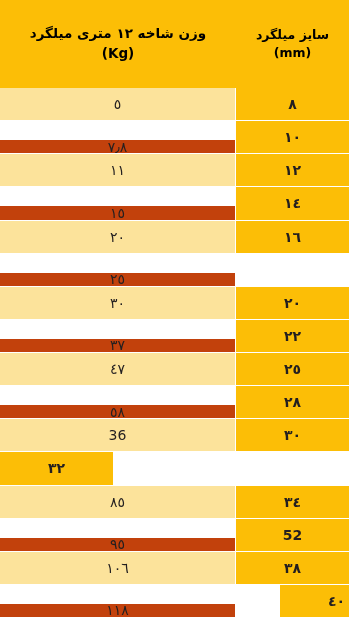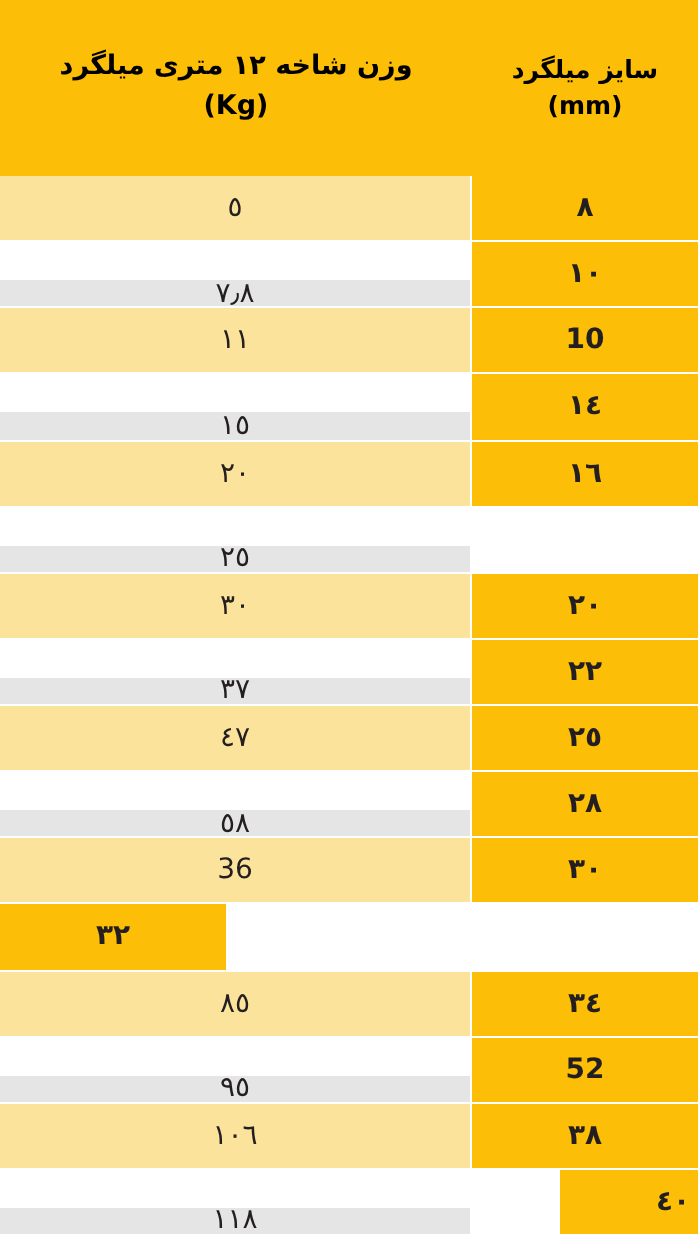--- a/index.html
+++ b/index.html
@@ -105,21 +105,21 @@
     width: 113px;
     background: #FCBE06;
     font-weight: bold;
   }
 
   
   .table-row.shade-dark .cell-weight {
     background: #FCE39B;
   }
   .table-row.shade-light .cell-weight {
-    background: #e5e5e5;
+    background: #c2410c;
     margin-top: 19px;
   }
 </style>
 </head>
 <body>
 
 <div class="rebar-table">
 
   <div class="table-header">
     <div class="header-cell weight-col">
@@ -139,21 +139,21 @@
       <div class="cell cell-size">٨</div>
     </div>
 
     <div class="table-row shade-light">
       <div class="cell cell-weight">٧٫٨</div>
       <div class="cell cell-size">١٠</div>
     </div>
 
     <div class="table-row shade-dark">
       <div class="cell cell-weight">١١</div>
-      <div class="cell cell-size">10</div>
+      <div class="cell cell-size">١٢</div>
     </div>
 
     <div class="table-row shade-light">
       <div class="cell cell-weight">١٥</div>
       <div class="cell cell-size">١٤</div>
     </div>
 
     <div class="table-row shade-dark">
       <div class="cell cell-weight">٢٠</div>
       <div class="cell cell-size">١٦</div>

